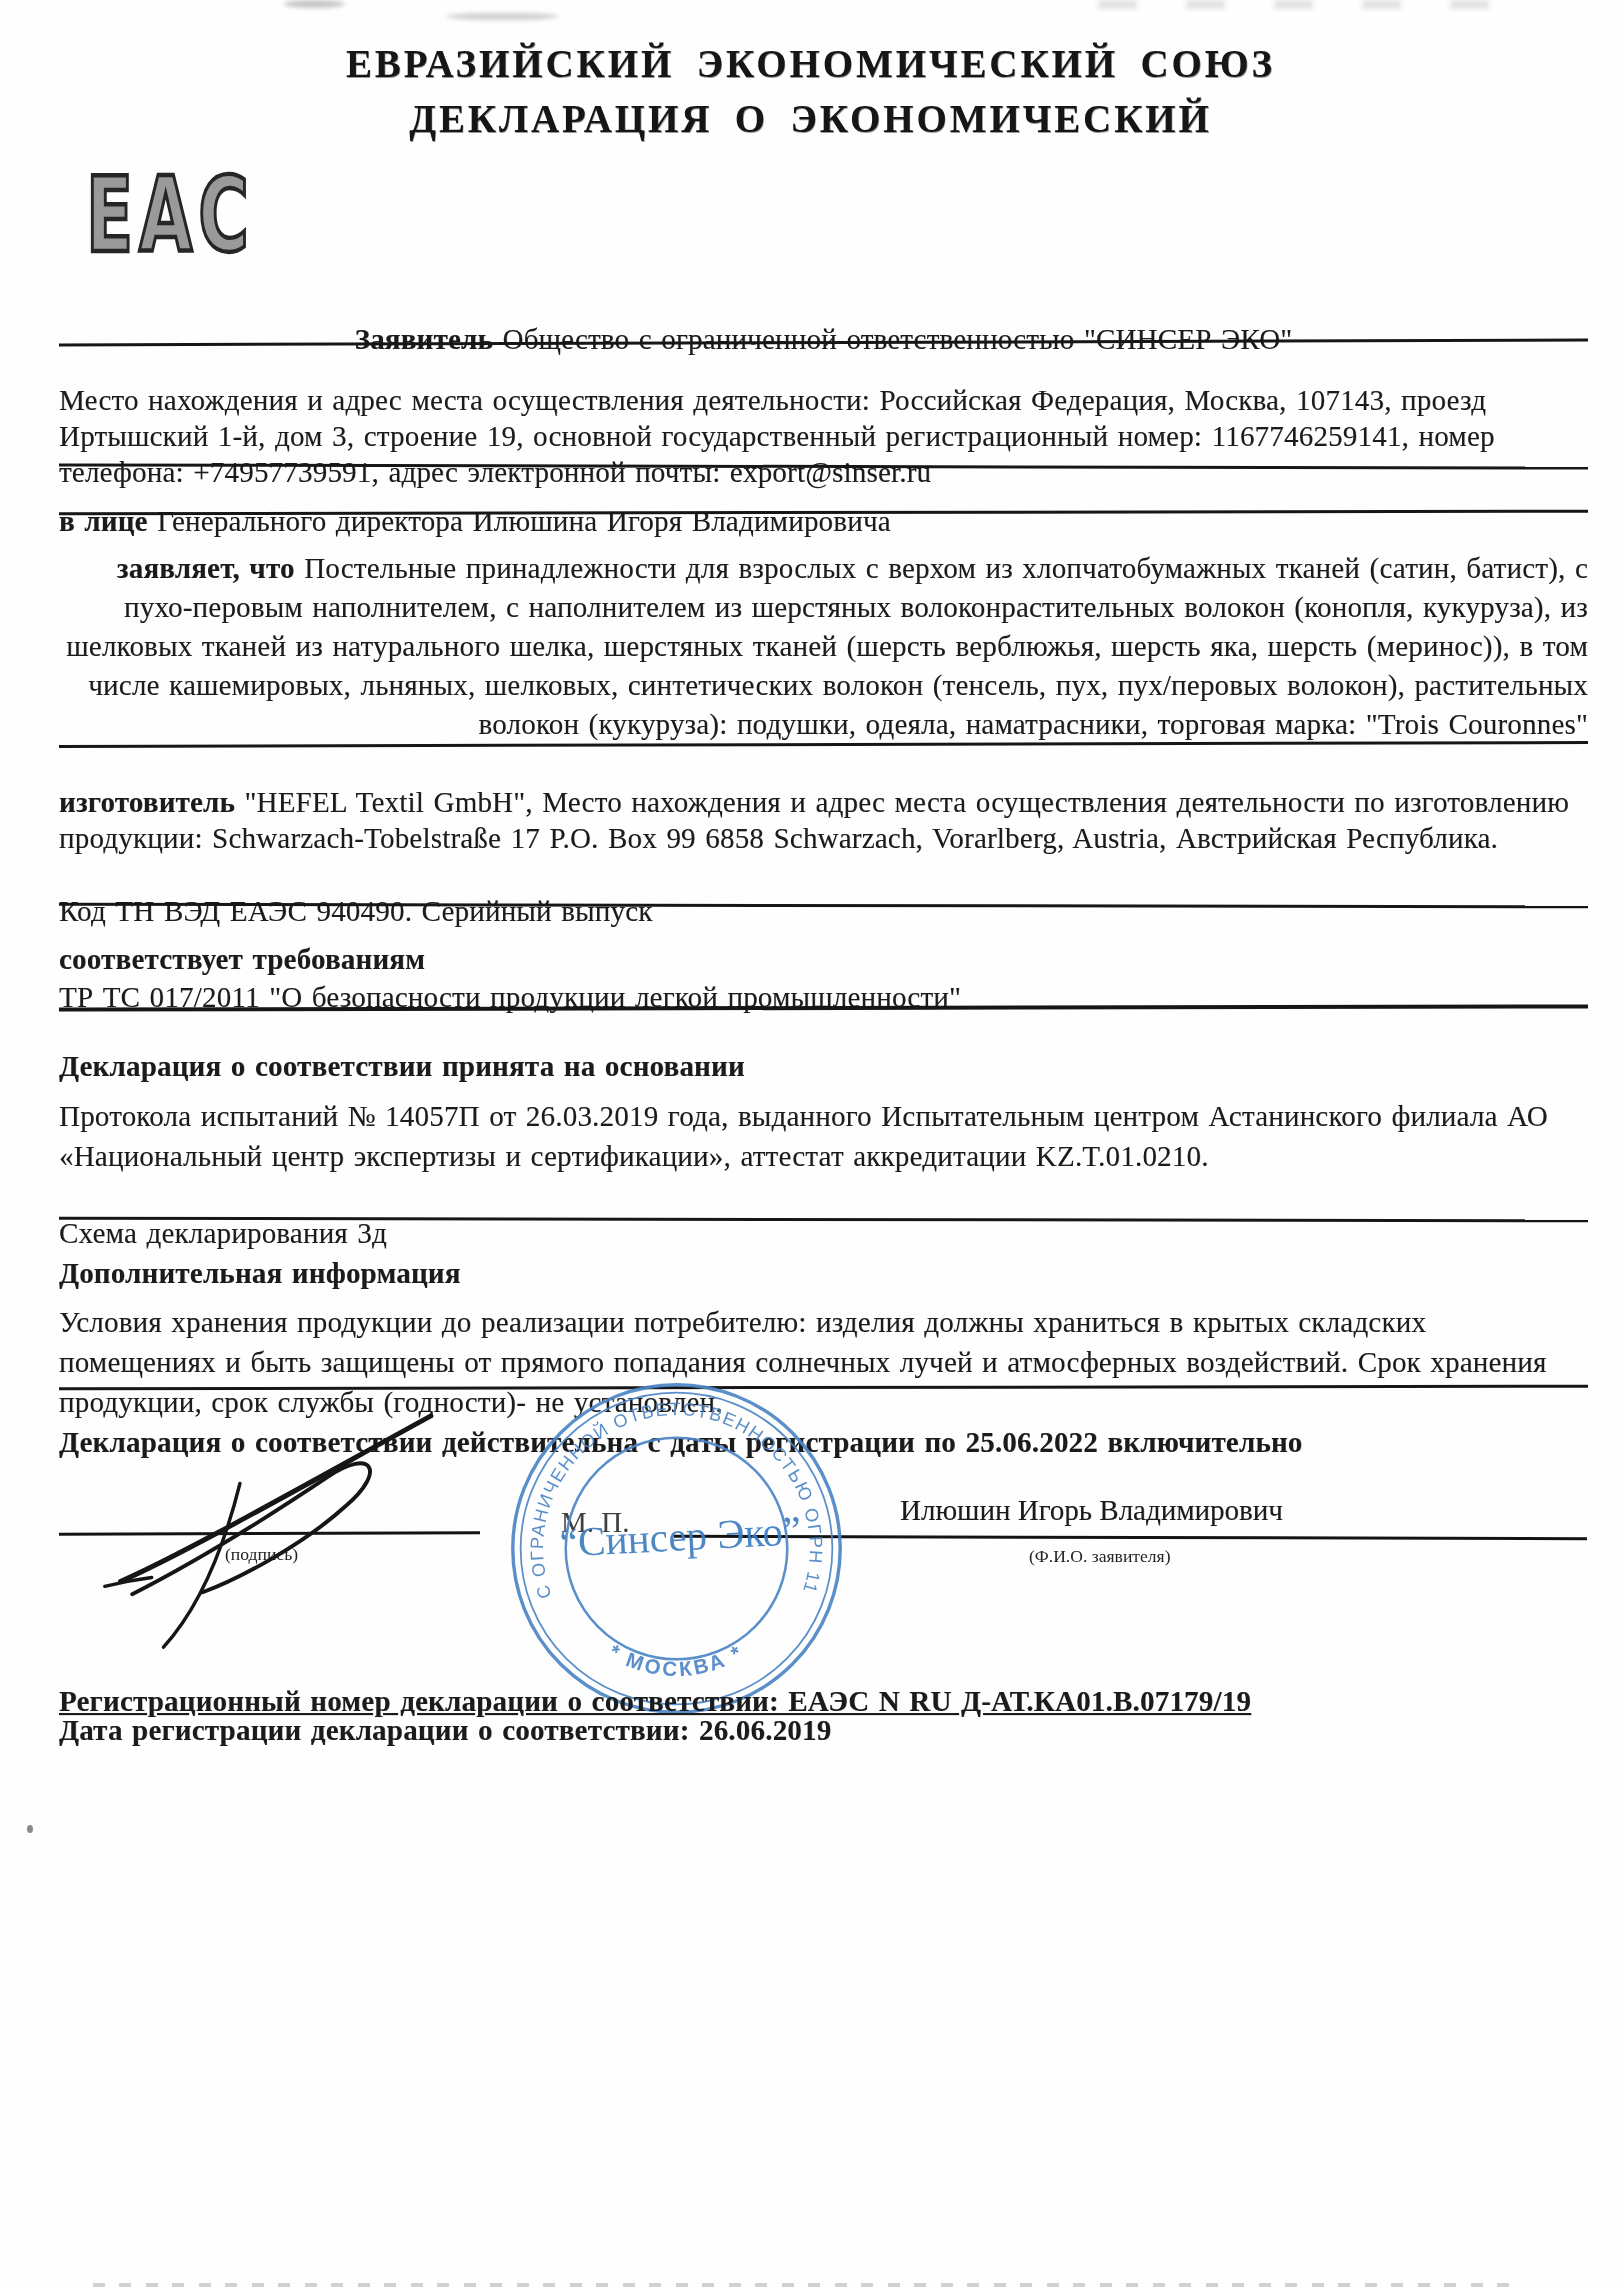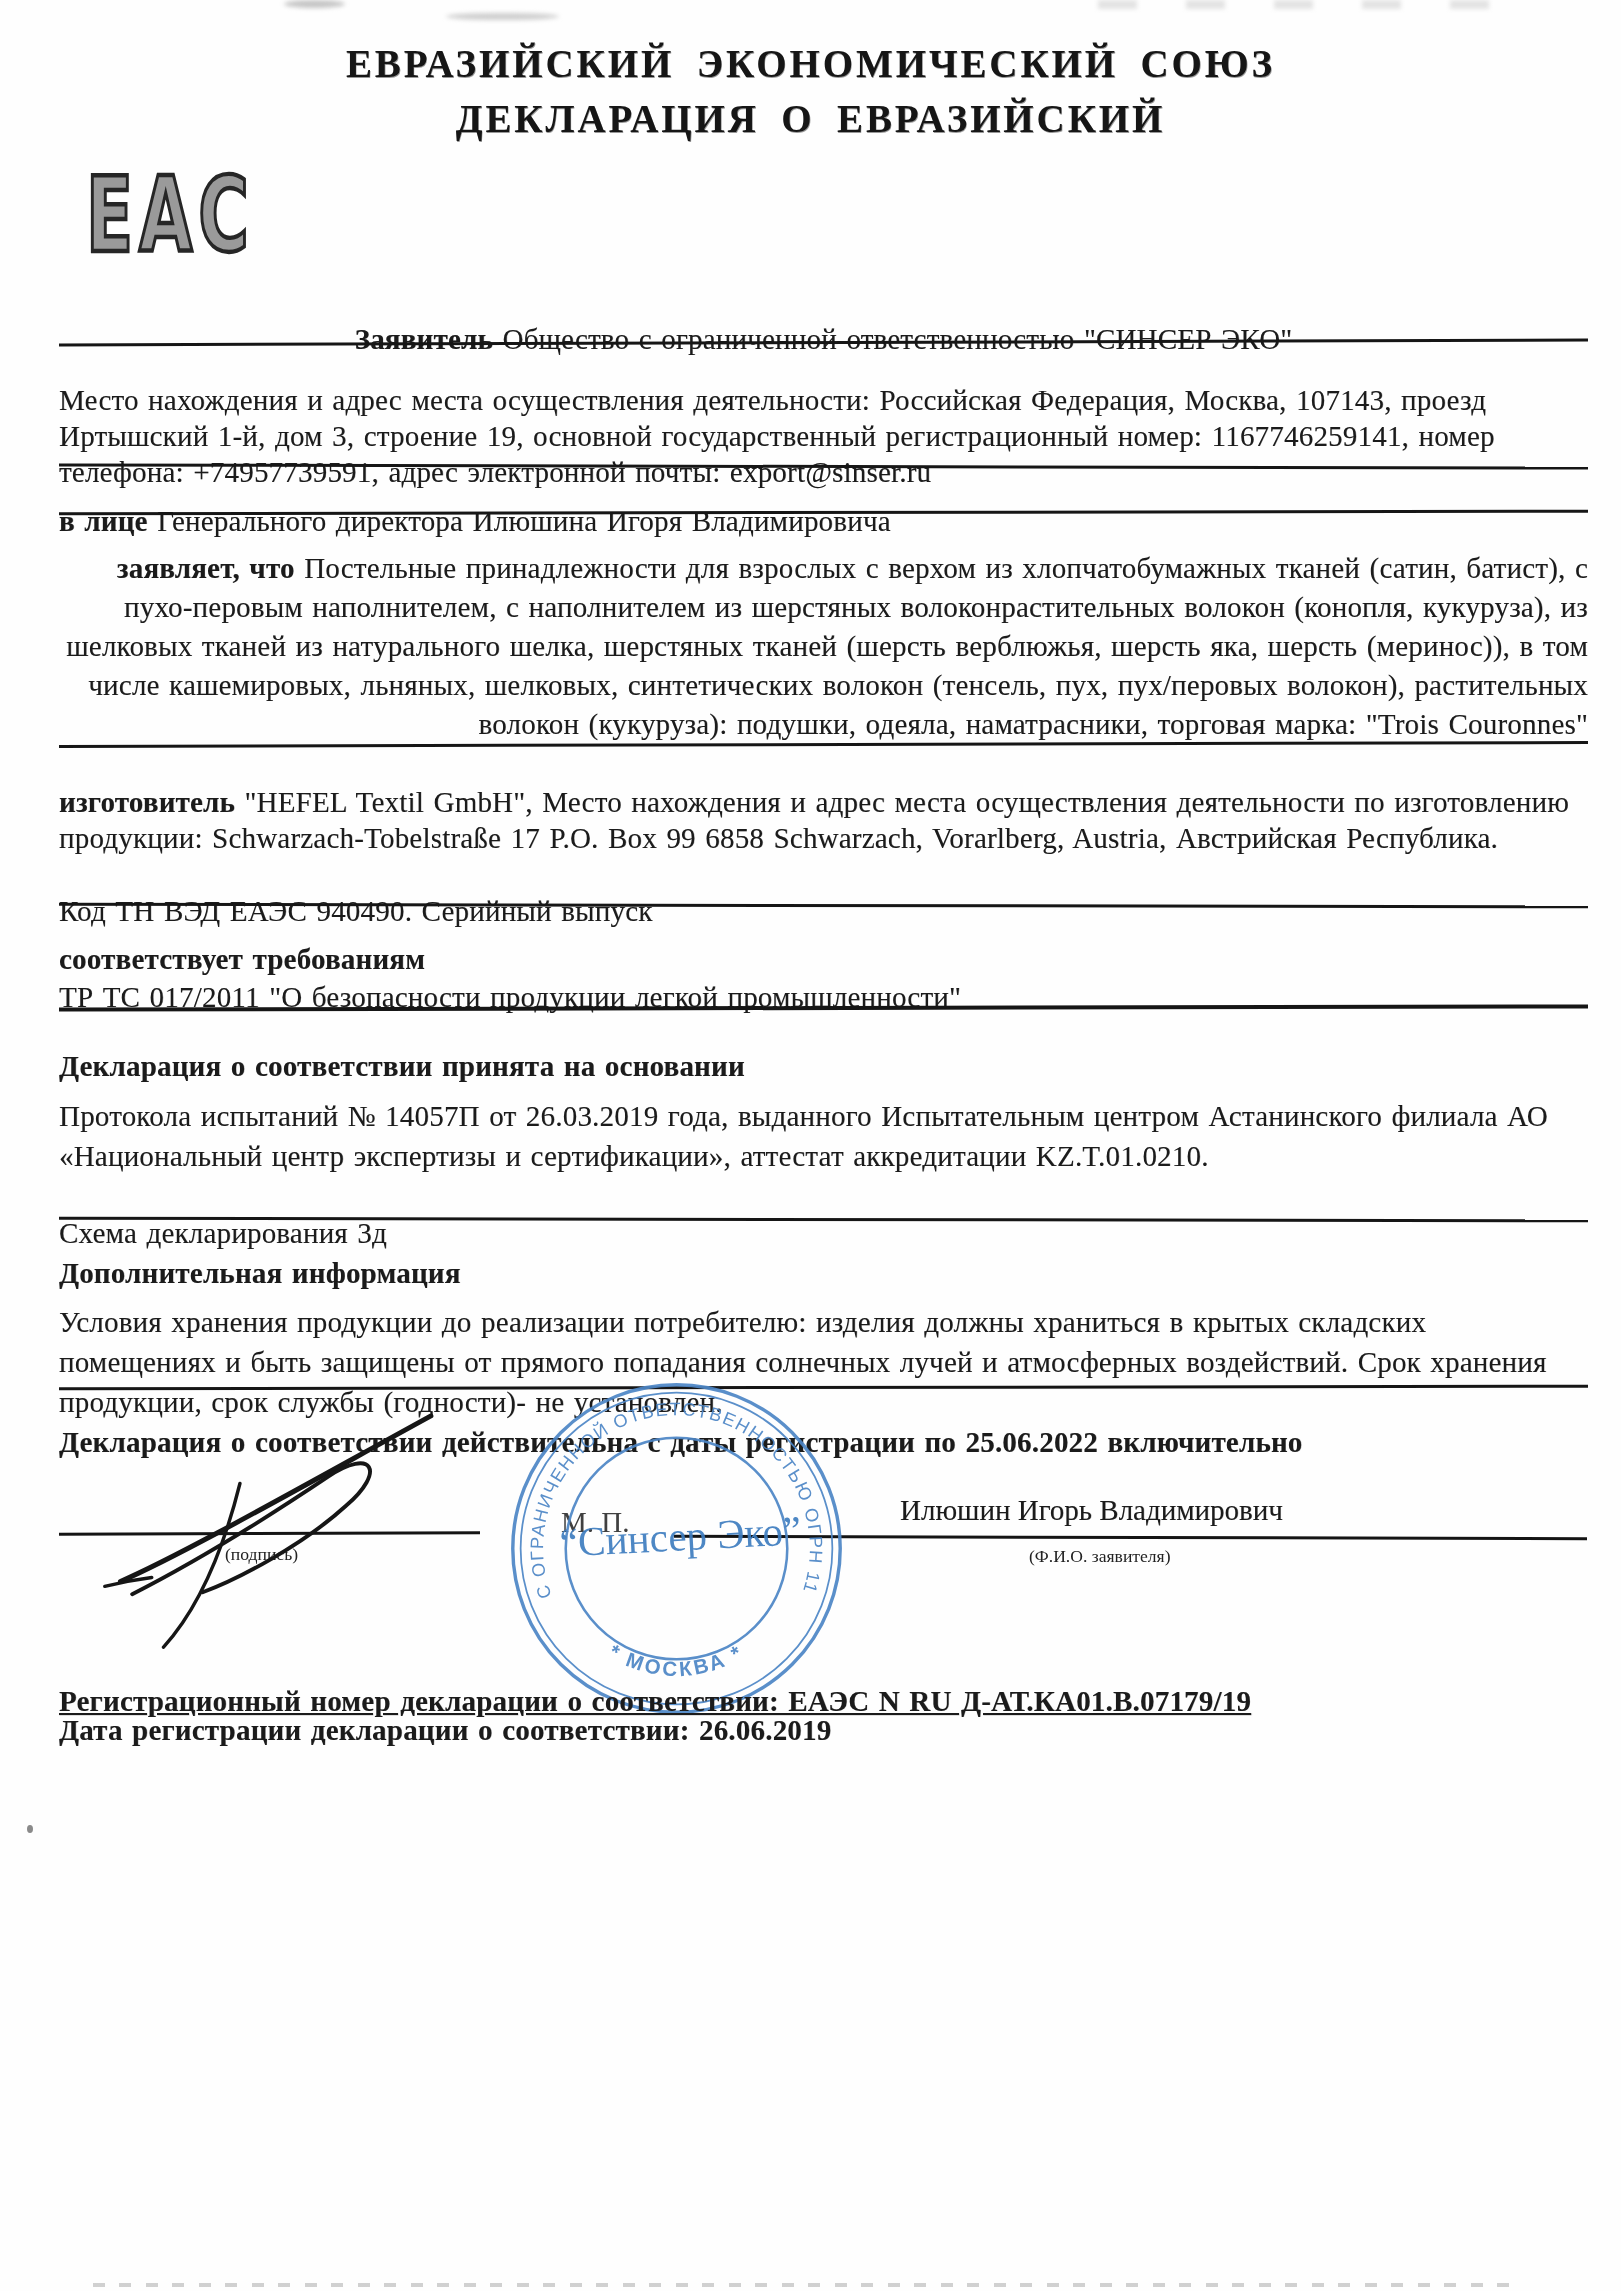--- a/index.html
+++ b/index.html
@@ -32,21 +32,21 @@
 
 <div id="page">
 
   <div class="smudge" style="left:284px;top:0;width:61px;height:7.8px;background:#c6c6c6;"></div>
   <div class="smudge" style="left:446px;top:12.7px;width:113px;height:7.8px;background:#cfcfcf;"></div>
   <div class="smudge" style="left:1098px;top:0;width:421px;height:8.8px;background:repeating-linear-gradient(90deg,#d2d2d2 0 39px,transparent 39px 88px);border-radius:0;opacity:.6;"></div>
   <div class="dot"></div>
   <div class="bottom-dashes"></div>
 
   <div class="title" style="top:41px;">ЕВРАЗИЙСКИЙ ЭКОНОМИЧЕСКИЙ СОЮЗ</div>
-  <div class="title" style="top:96px;">ДЕКЛАРАЦИЯ О ЕВРАЗИЙСКИЙ</div>
+  <div class="title" style="top:96px;">ДЕКЛАРАЦИЯ О ЭКОНОМИЧЕСКИЙ</div>
   <div class="eac">ЕАС</div>
 
   <p class="t" style="top:292px;text-align:center;">
     <span class="b">Заявитель</span>
     <span>Общество с ограниченной ответственностью "СИНСЕР ЭКО"</span>
   </p>
   <div class="hr" style="top:341px;transform:rotate(-.18deg);"></div>
 
   <p class="t" style="top:353px;">Место нахождения и адрес места осуществления деятельности: Российская Федерация, Москва, 107143, проезд Иртышский 1-й, дом 3, строение 19, основной государственный регистрационный номер: 1167746259141, номер телефона: +74957739591, адрес электронной почты: export@sinser.ru</p>
   <div class="hr" style="top:465px;transform:rotate(.12deg);"></div>

